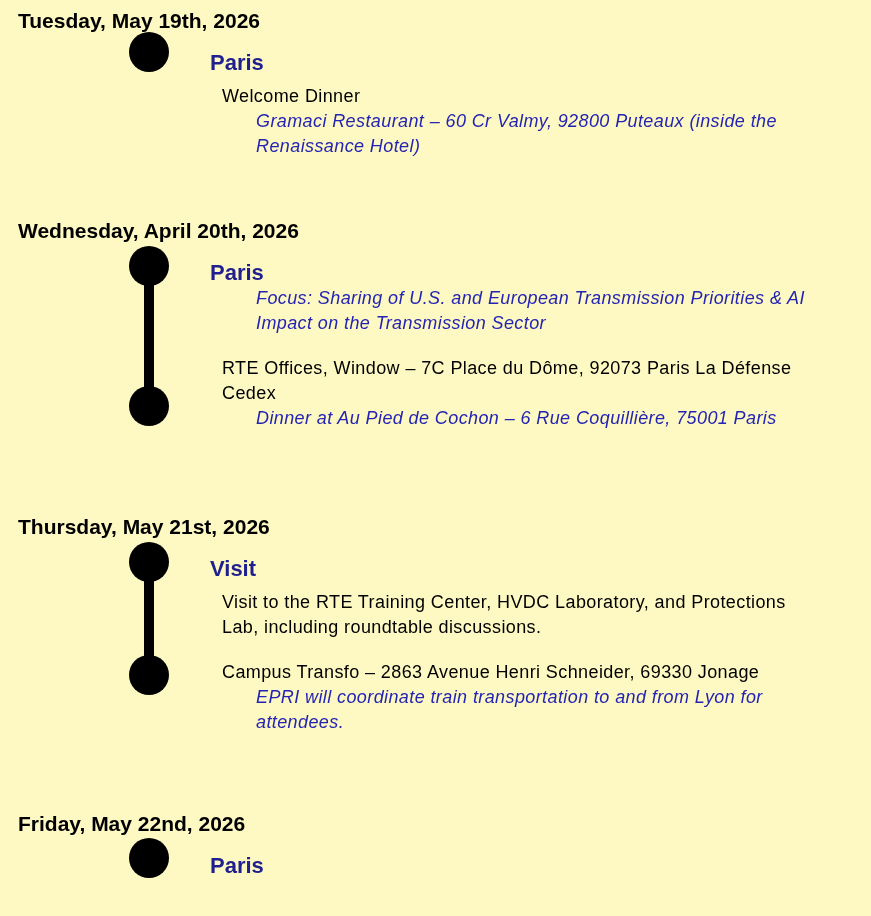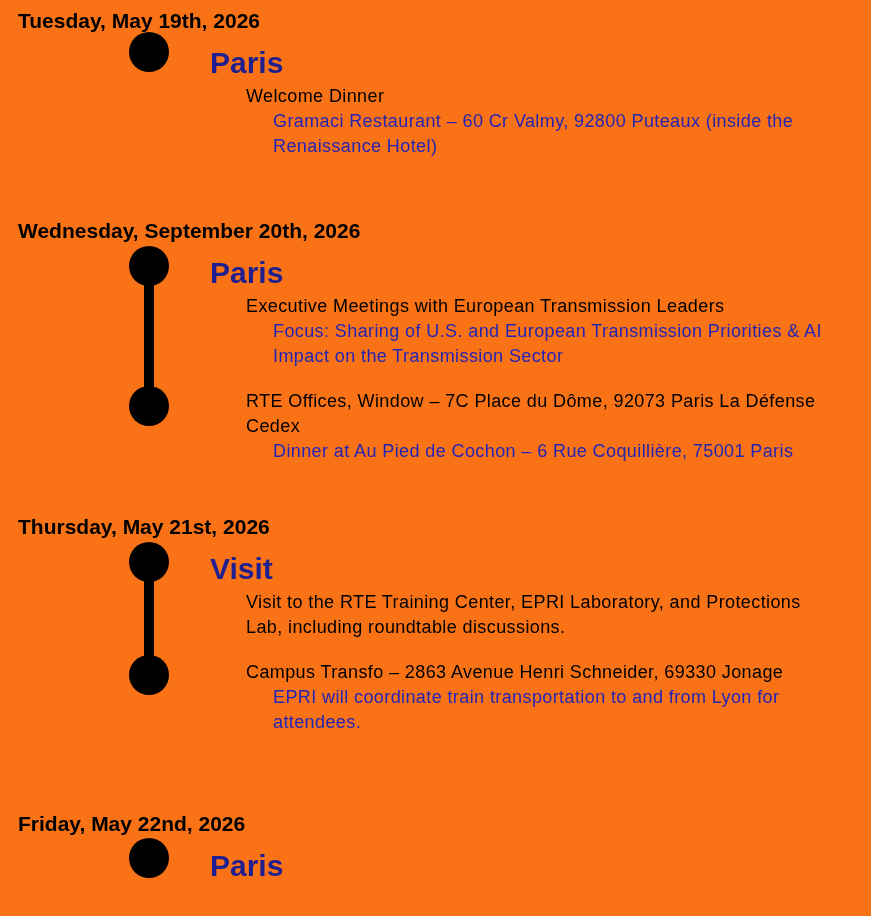--- a/index.html
+++ b/index.html
@@ -1,20 +1,20 @@
 <!DOCTYPE html>
 <html><head>
 <meta charset="utf-8">
 <style>
   html, body { margin: 0; padding: 0; background: #ffffff; }
   .page {
     position: relative;
     width: 871px;
     height: 916px;
-    background: #f97316;
+    background: #fef9c3;
     overflow: hidden;
     font-family: "Liberation Sans", sans-serif;
     color: #000000;
   }
   .day { position: absolute; left: 0; width: 871px; }
   .day-s1 { top: 8px; }
   .day-s2 { top: 218px; }
   .day-s3 { top: 514px; }
   .day-s4 { top: 811px; }
 
@@ -47,81 +47,81 @@
   .day-s2 .connector { top: 48px; height: 140px; }
   .day-s2 .dot-b { top: 168px; }
   .day-s3 .dot-a { top: 28px; }
   .day-s3 .connector { top: 48px; height: 113px; }
   .day-s3 .dot-b { top: 141px; }
   .day-s4 .dot-a { top: 27px; }
 
   .day-content { margin-left: 210px; }
   .city {
     margin: 16px 14px 0 0;
-    font-size: 30px;
+    font-size: 22px;
     line-height: 26px;
     font-weight: bold;
     color: #1f1f8f;
   }
   .day-content p {
     margin: 0;
     font-size: 18px;
     line-height: 25px;
     letter-spacing: 0.4px;
   }
   p.event {
-    margin-left: 36px;
+    margin-left: 12px;
     max-width: 586px;
     color: #000000;
   }
   p.detail {
-    margin-left: 63px;
+    margin-left: 46px;
     max-width: 558px;
     color: #2424b4;
+    font-style: italic;
   }
   p.first { margin-top: 8px; }
   p.spaced { margin-top: 20px; }
 </style>
 </head>
 <body>
 
 <div class="page">
 
   <section class="day day-s1">
     <h2 class="day-date">Tuesday, May 19th, 2026</h2>
     <span class="dot dot-a"></span>
     <div class="day-content">
       <h3 class="city">Paris</h3>
       <p class="event first">Welcome Dinner</p>
       <p class="detail">Gramaci Restaurant – 60 Cr Valmy, 92800 Puteaux (inside the Renaissance Hotel)</p>
     </div>
   </section>
 
   <section class="day day-s2">
-    <h2 class="day-date">Wednesday, September 20th, 2026</h2>
+    <h2 class="day-date">Wednesday, April 20th, 2026</h2>
     <span class="dot dot-a"></span>
     <span class="connector"></span>
     <span class="dot dot-b"></span>
     <div class="day-content">
       <h3 class="city">Paris</h3>
-      <p class="event first">Executive Meetings with European Transmission Leaders</p>
       <p class="detail">Focus: Sharing of U.S. and European Transmission Priorities &amp; AI Impact on the Transmission Sector</p>
       <p class="event spaced">RTE Offices, Window – 7C Place du Dôme, 92073 Paris La Défense Cedex</p>
       <p class="detail">Dinner at Au Pied de Cochon – 6 Rue Coquillière, 75001 Paris</p>
     </div>
   </section>
 
   <section class="day day-s3">
     <h2 class="day-date">Thursday, May 21st, 2026</h2>
     <span class="dot dot-a"></span>
     <span class="connector"></span>
     <span class="dot dot-b"></span>
     <div class="day-content">
       <h3 class="city">Visit</h3>
-      <p class="event first">Visit to the RTE Training Center, EPRI Laboratory, and Protections Lab, including roundtable discussions.</p>
+      <p class="event first">Visit to the RTE Training Center, HVDC Laboratory, and Protections Lab, including roundtable discussions.</p>
       <p class="event spaced">Campus Transfo – 2863 Avenue Henri Schneider, 69330 Jonage</p>
       <p class="detail">EPRI will coordinate train transportation to and from Lyon for attendees.</p>
     </div>
   </section>
 
   <section class="day day-s4">
     <h2 class="day-date">Friday, May 22nd, 2026</h2>
     <span class="dot dot-a"></span>
     <div class="day-content">
       <h3 class="city">Paris</h3>

